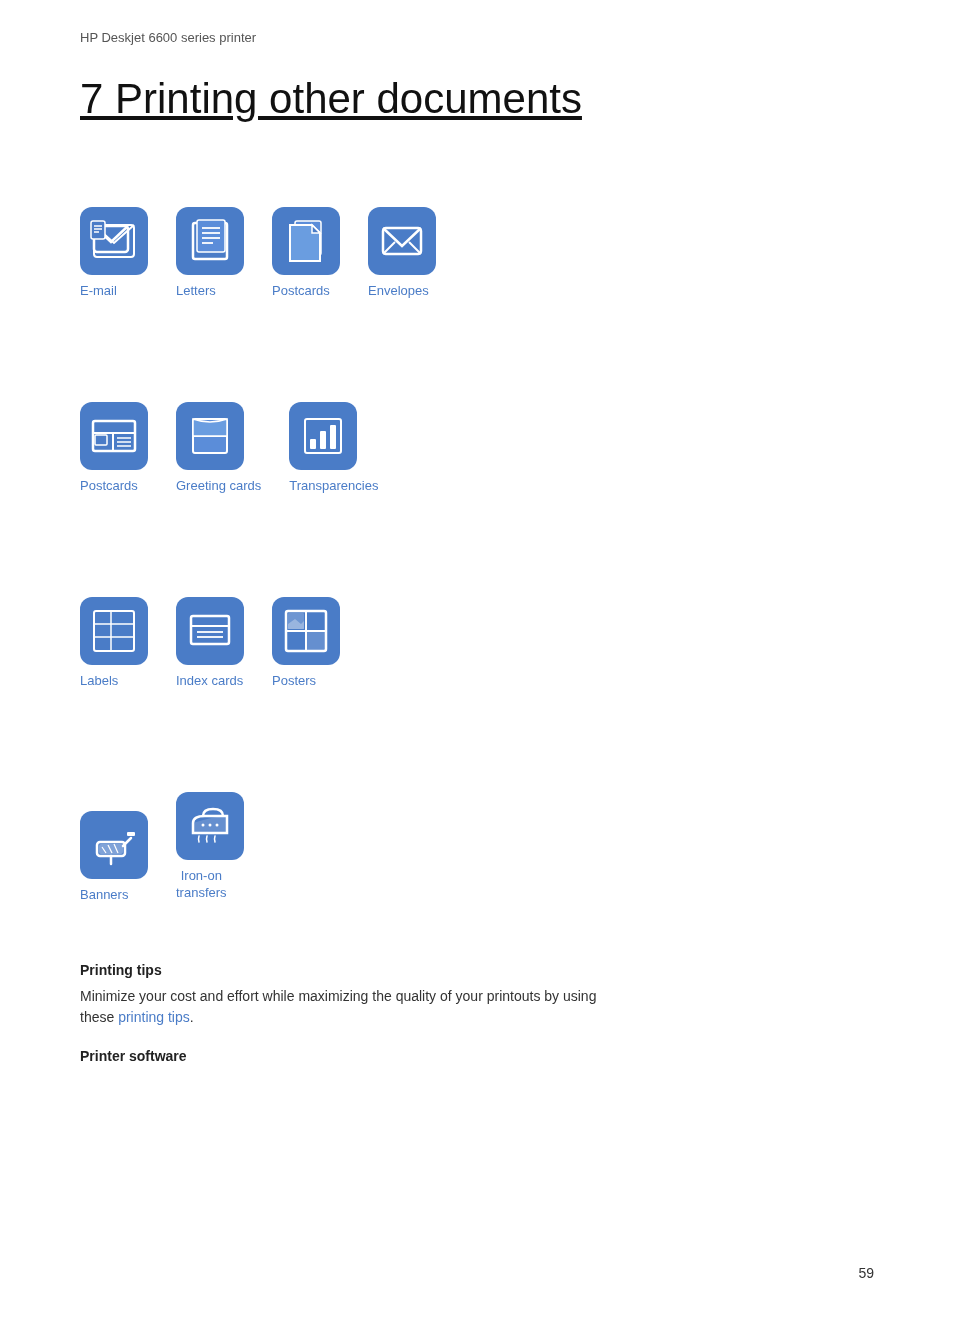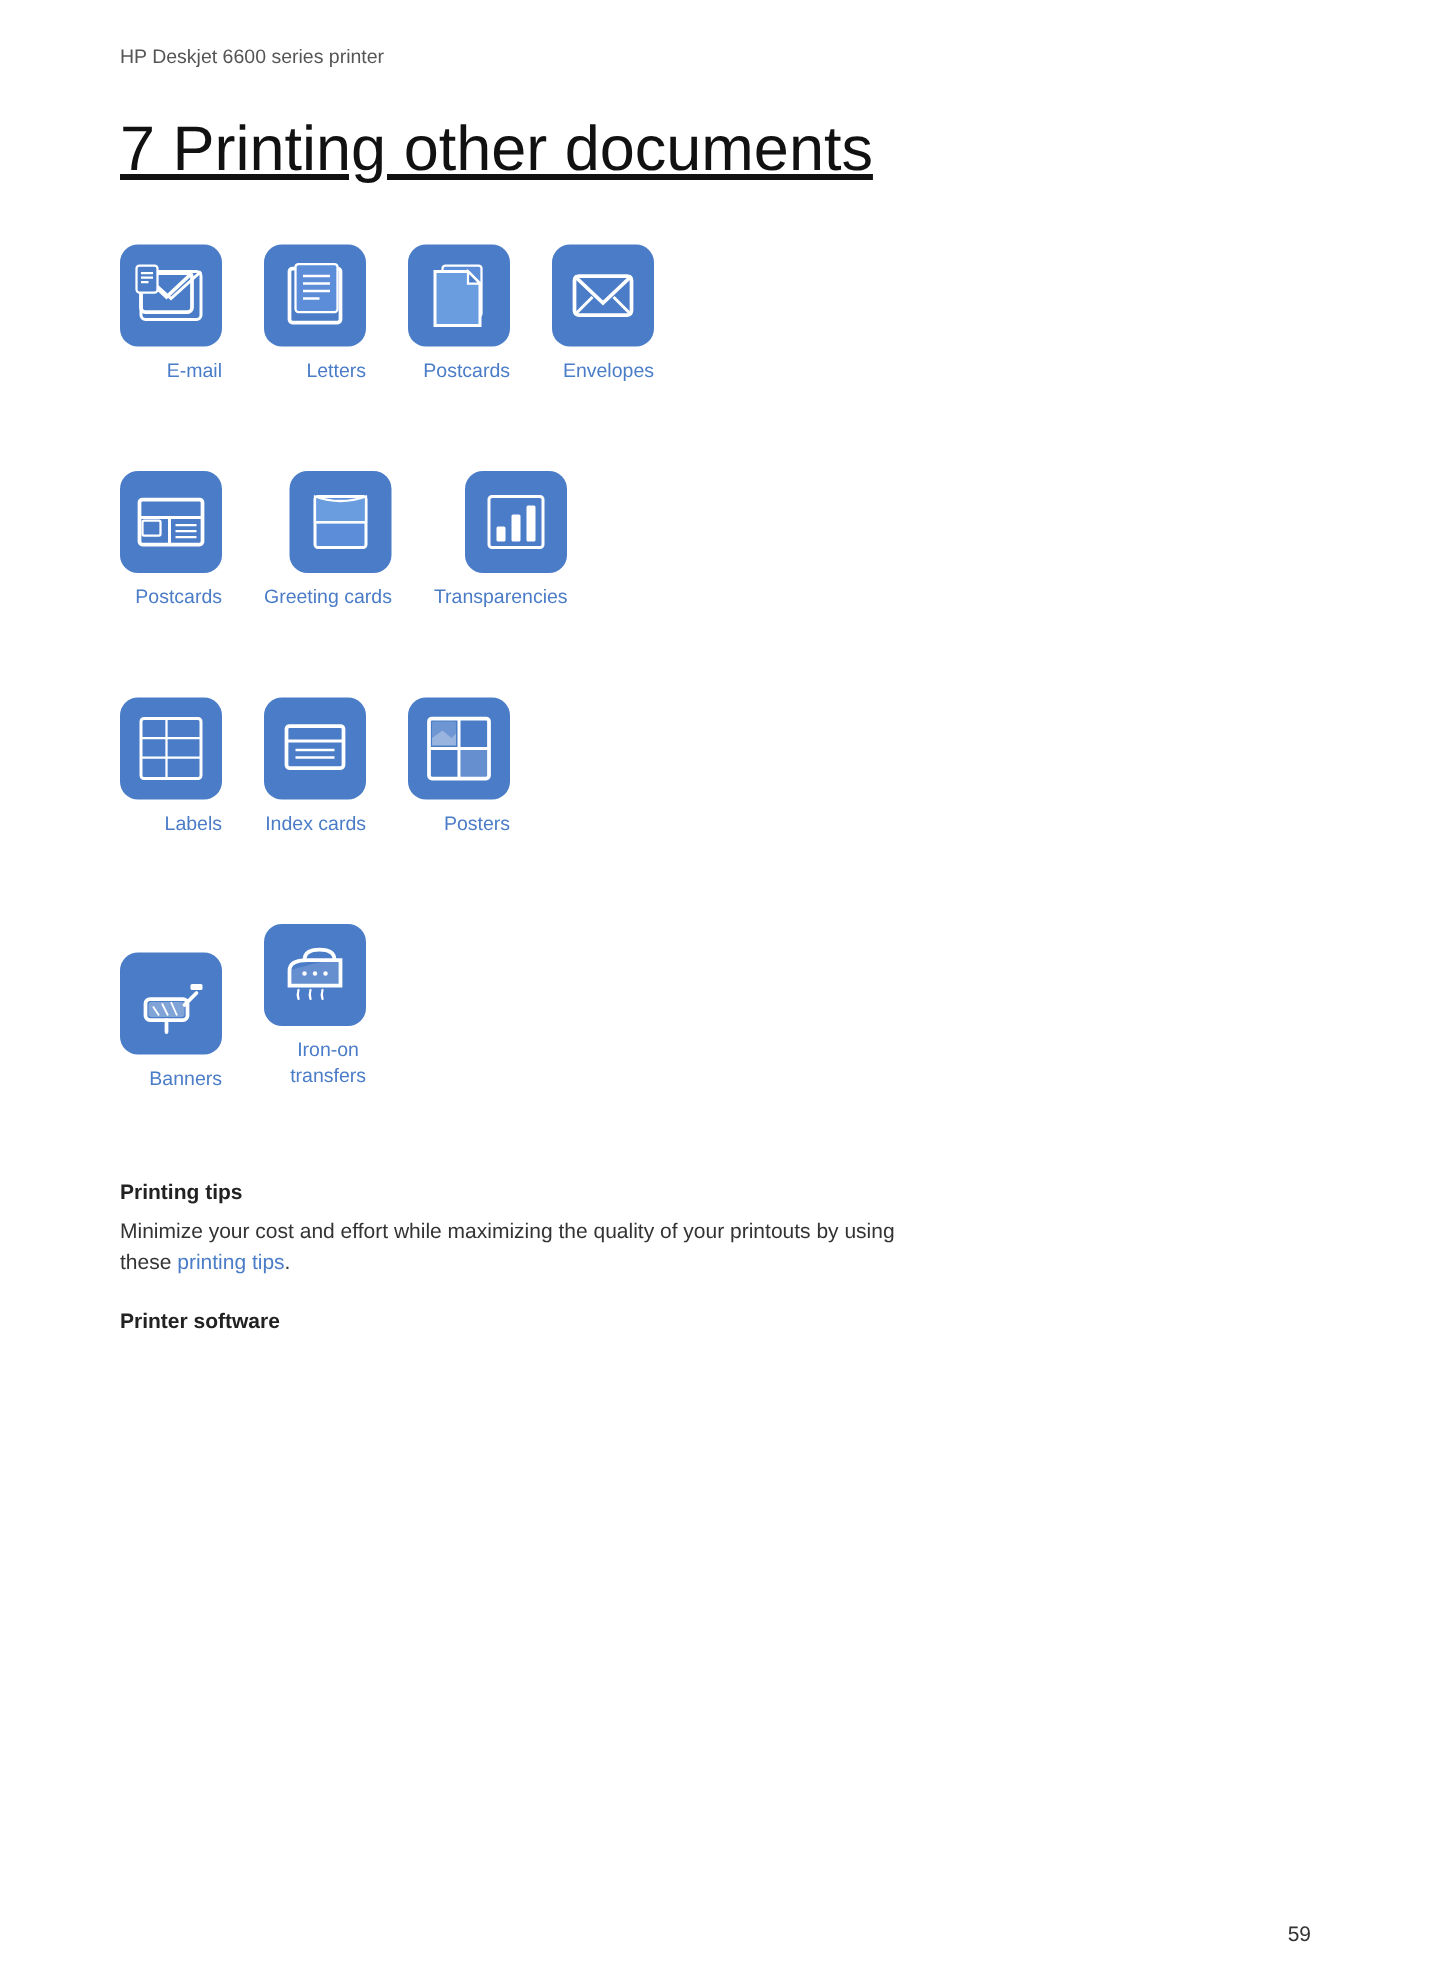--- a/index.html
+++ b/index.html
@@ -20,24 +20,25 @@
     .page-title {
       font-size: 42px;
       font-weight: 300;
       color: #111;
       margin-bottom: 40px;
       text-decoration: underline;
     }
     .icon-item {
       display: flex;
       flex-direction: column;
-      align-items: flex-end;
+      align-items: flex-start;
       margin-right: 28px;
       margin-bottom: 30px;
       cursor: pointer;
+      margin-top: 44px;
     }
     .icon-box {
       width: 68px;
       height: 68px;
       background: #4a7cc7;
       border-radius: 12px;
       display: flex;
       align-items: center;
       justify-content: center;
       margin-bottom: 8px;
@@ -75,21 +76,21 @@
       color: #333;
       line-height: 1.5;
       margin-bottom: 20px;
     }
     .tips-link {
       color: #4a7cc7;
       text-decoration: none;
     }
     .page-number {
       position: absolute;
-      bottom: 24px;
+      bottom: 40px;
       right: 80px;
       font-size: 14px;
       color: #333;
     }
   </style>
 </head>
 <body>
 
 <div class="breadcrumb">HP Deskjet 6600 series printer</div>
 

